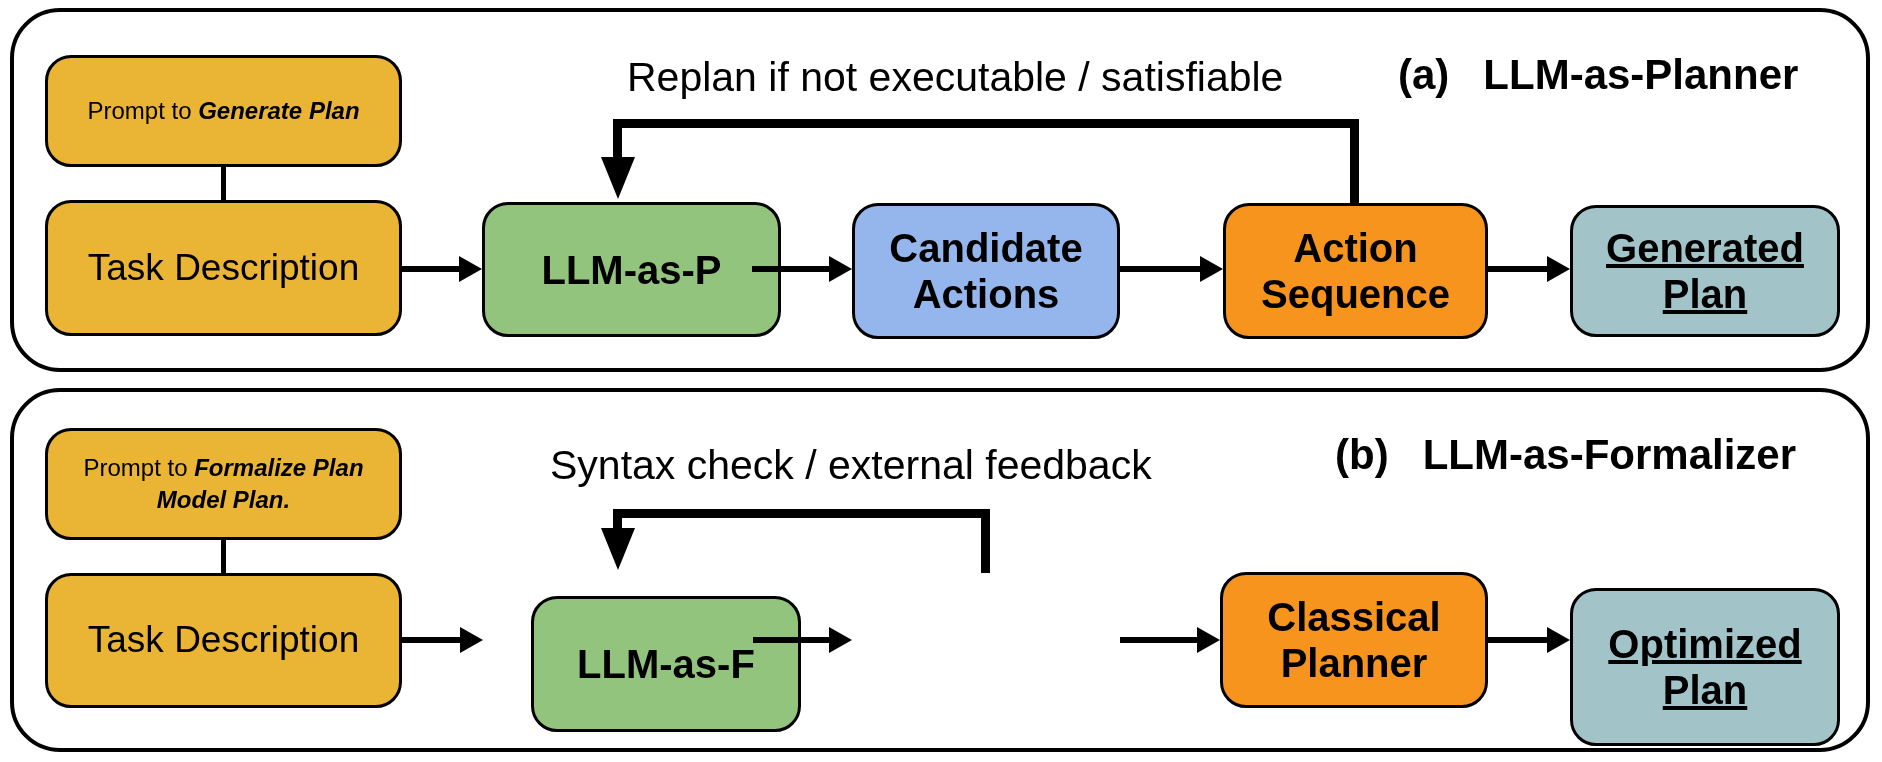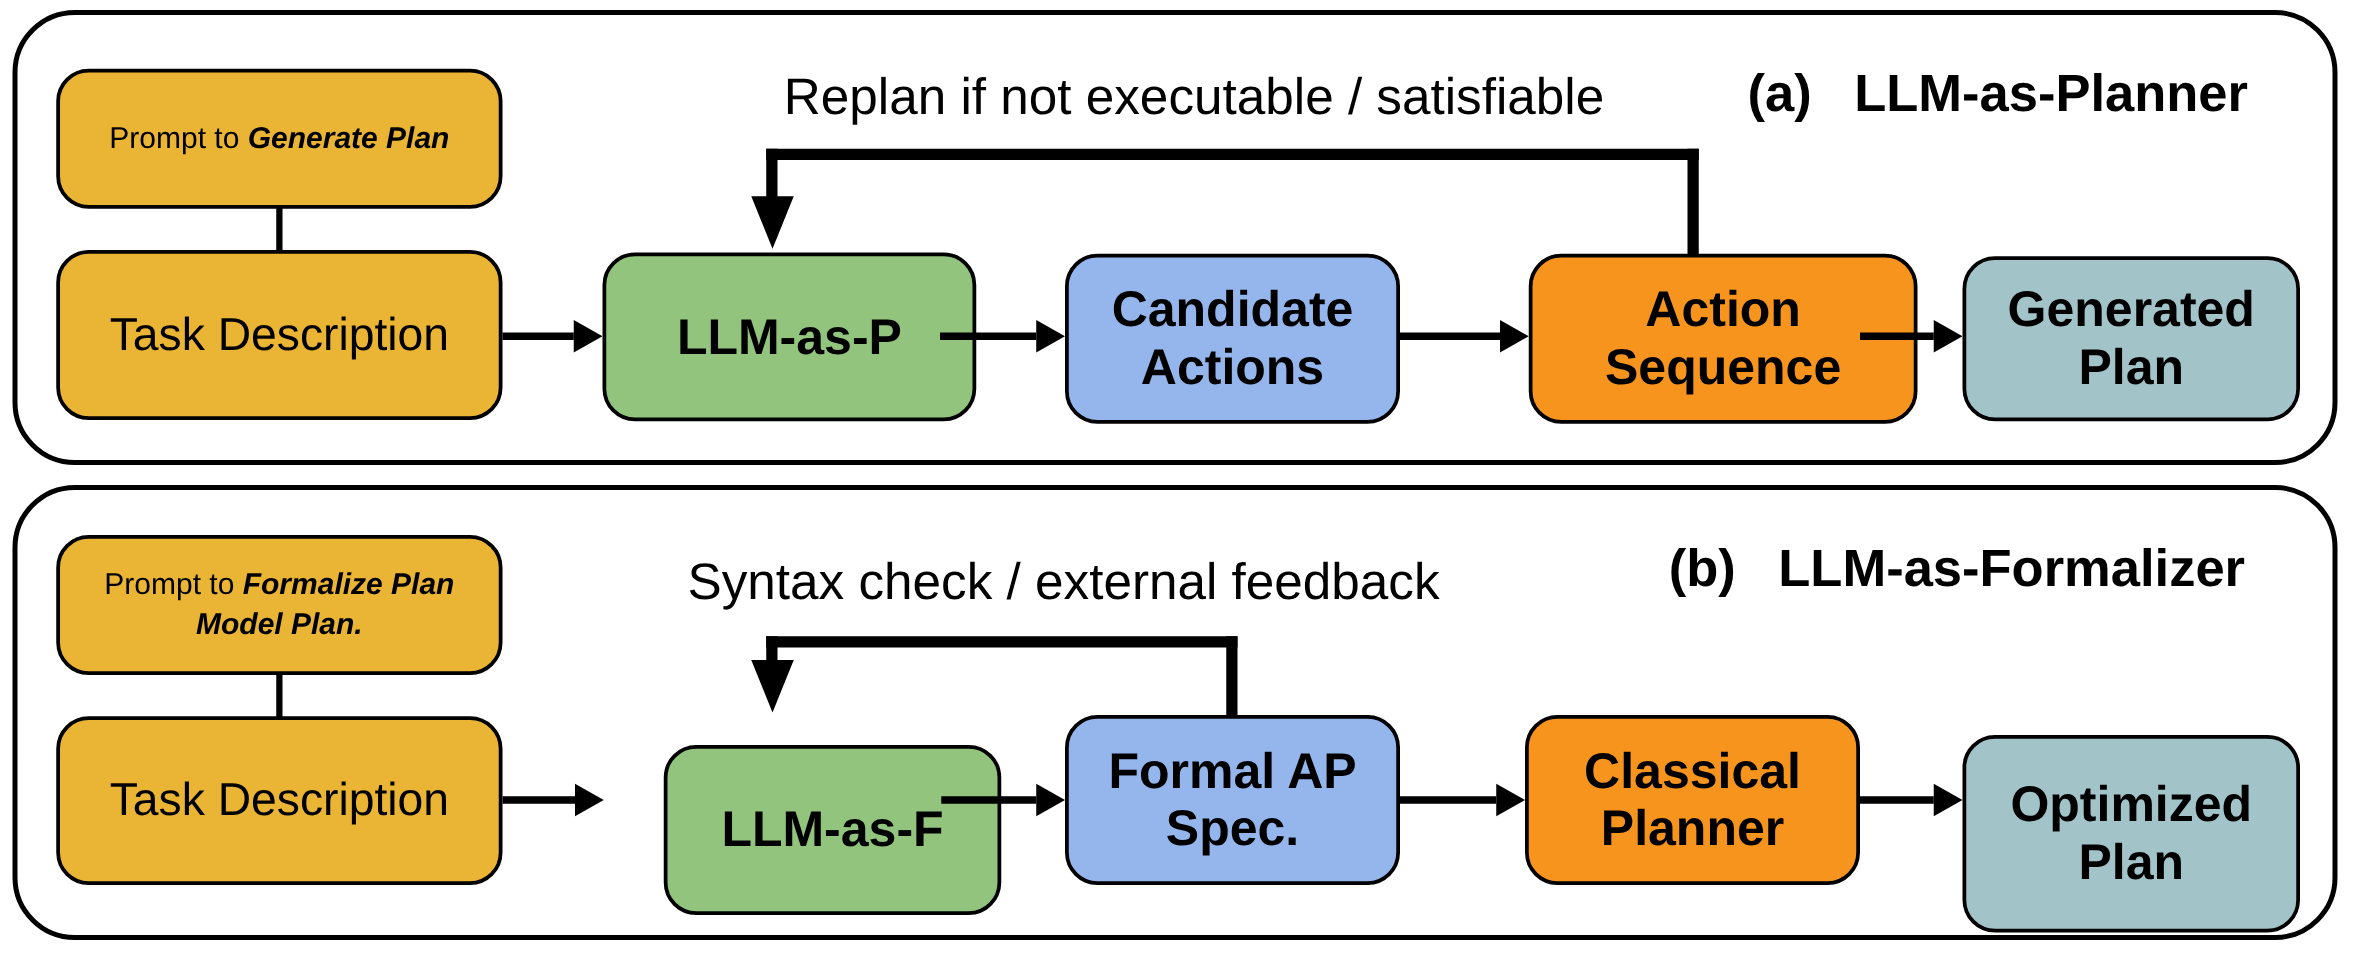--- a/index.html
+++ b/index.html
@@ -44,21 +44,21 @@
     border-radius: 26px;
     display: flex;
     align-items: center;
     justify-content: center;
     text-align: center;
   }
   .gold   { background: var(--gold,   #EAB434); }
   .green  { background: var(--green,  #93C47D); }
   .blue   { background: var(--blue,   #95B6EC); }
   .orange { background: var(--orange, #F7941D); }
-  .teal   { background: var(--teal,   #A2C4C9); }
+  .teal   { background: var(--teal,   #A2C4C9); text-decoration: underline; }
 
   .bold-label { font-weight: bold; font-size: 40px; line-height: 1.15; padding: 0 8px; }
   .md-label   { font-size: 37px; line-height: 1.1; }
   .prompt-label { font-size: 24px; line-height: 1.32; padding: 0 22px; }
   .prompt-label .em { font-weight: bold; font-style: italic; }
 
   .bar { position: absolute; background: #000; }
 
   .arrow { position: absolute; height: 6px; background: #000; }
   .arrow::after {
@@ -116,21 +116,21 @@
   </div>
 
   <div class="arrow" style="left:752px; top:266px; width:77px;"></div>
 
   <div class="node blue" style="left:852px; top:203px; width:268px; height:136px;">
     <div class="bold-label">Candidate Actions</div>
   </div>
 
   <div class="arrow" style="left:1120px; top:266px; width:80px;"></div>
 
-  <div class="node orange" style="left:1223px; top:203px; width:311px; height:136px;">
+  <div class="node orange" style="left:1223px; top:203px; width:265px; height:136px;">
     <div class="bold-label">Action Sequence</div>
   </div>
 
   <div class="arrow" style="left:1488px; top:266px; width:59px;"></div>
 
   <div class="node teal" style="left:1570px; top:205px; width:270px; height:132px;">
     <div class="bold-label">Generated Plan</div>
   </div>
 
   <div class="panel" style="left:10px; top:388px; width:1860px; height:364px;"></div>
@@ -158,23 +158,20 @@
   </div>
 
   <div class="arrow" style="left:402px; top:637px; width:58px;"></div>
 
   <div class="node green" style="left:483px; top:596px; width:270px; height:136px;margin-left:48px;">
     <div class="bold-label">LLM-as-F</div>
   </div>
 
   <div class="arrow" style="left:753px; top:637px; width:76px;"></div>
 
-  <div class="node blue" style="left:852px; top:572px; width:268px; height:136px;">
-    <div class="bold-label">Formal AP Spec.</div>
-  </div>
 
   <div class="arrow" style="left:1120px; top:637px; width:77px;"></div>
 
   <div class="node orange" style="left:1220px; top:572px; width:268px; height:136px;">
     <div class="bold-label">Classical Planner</div>
   </div>
 
   <div class="arrow" style="left:1488px; top:637px; width:59px;"></div>
 
   <div class="node teal" style="left:1570px; top:588px; width:270px; height:158px;">

